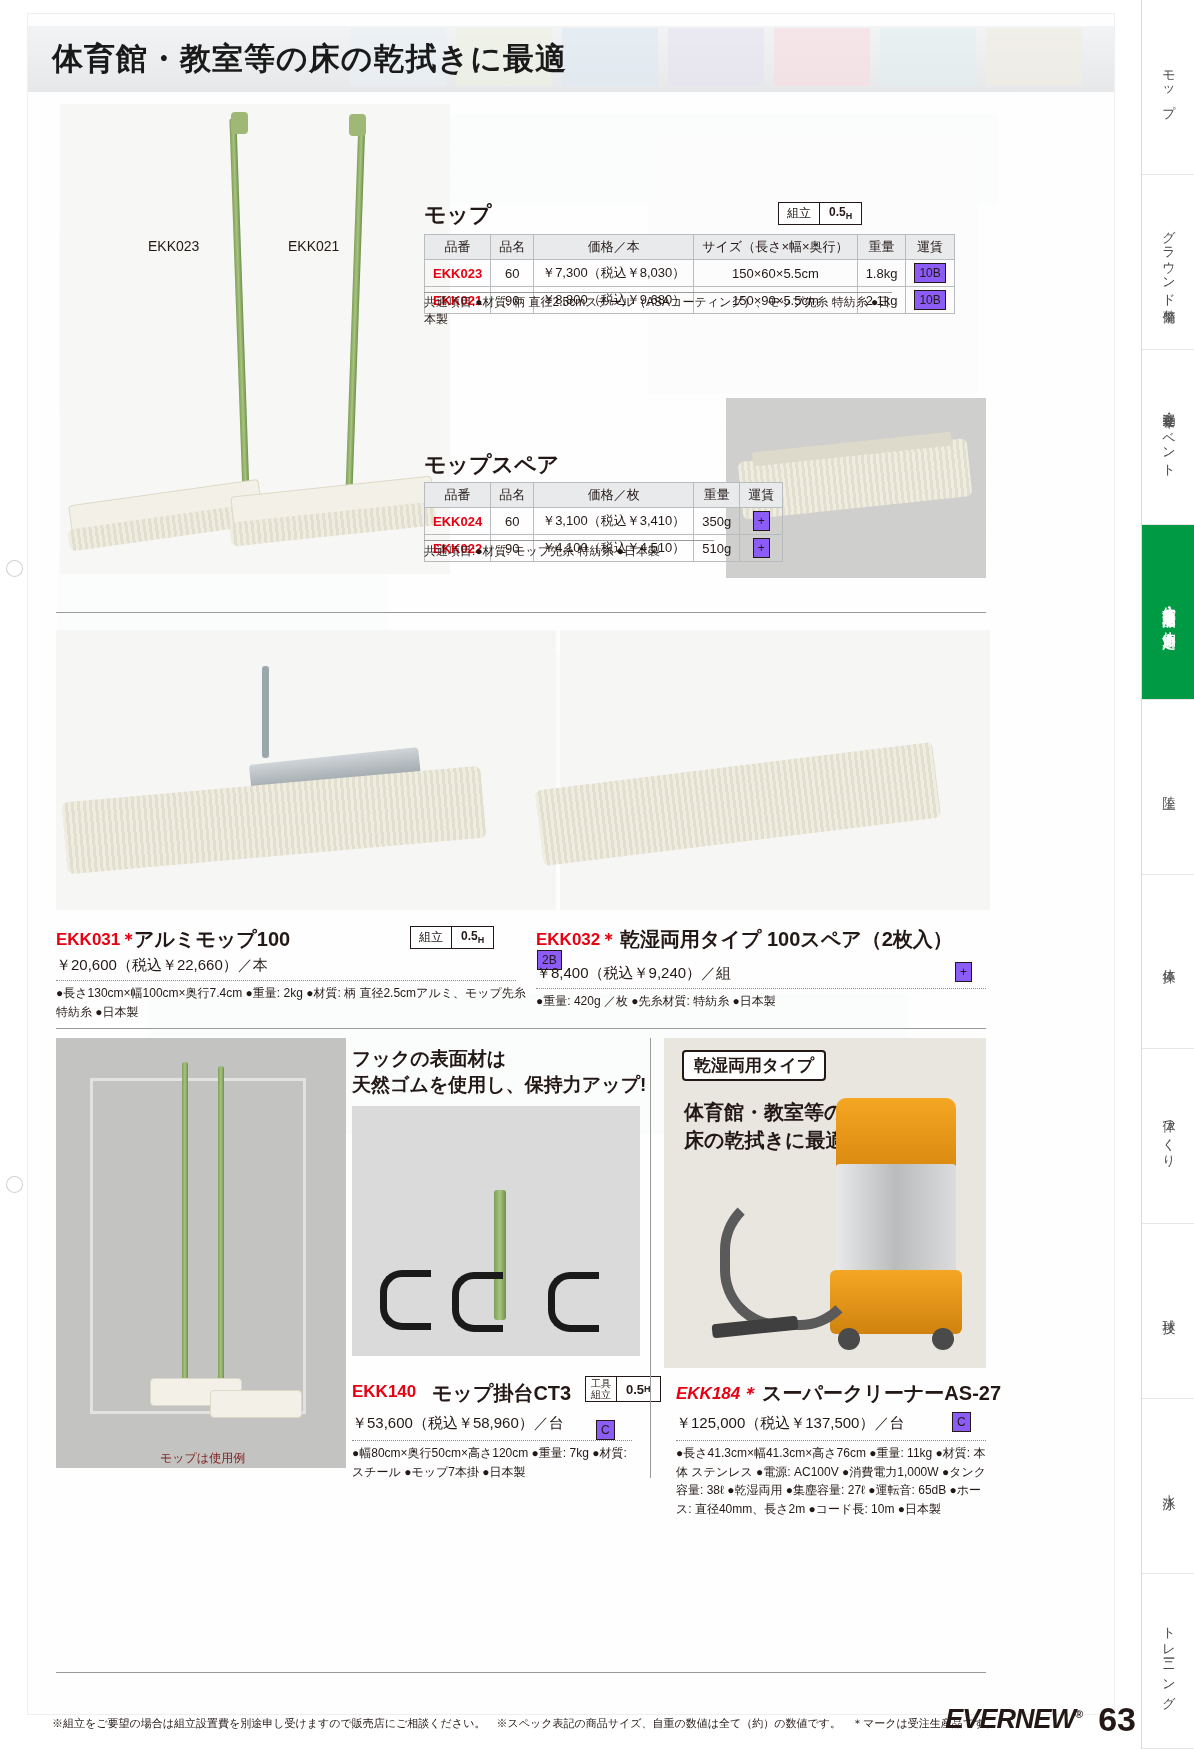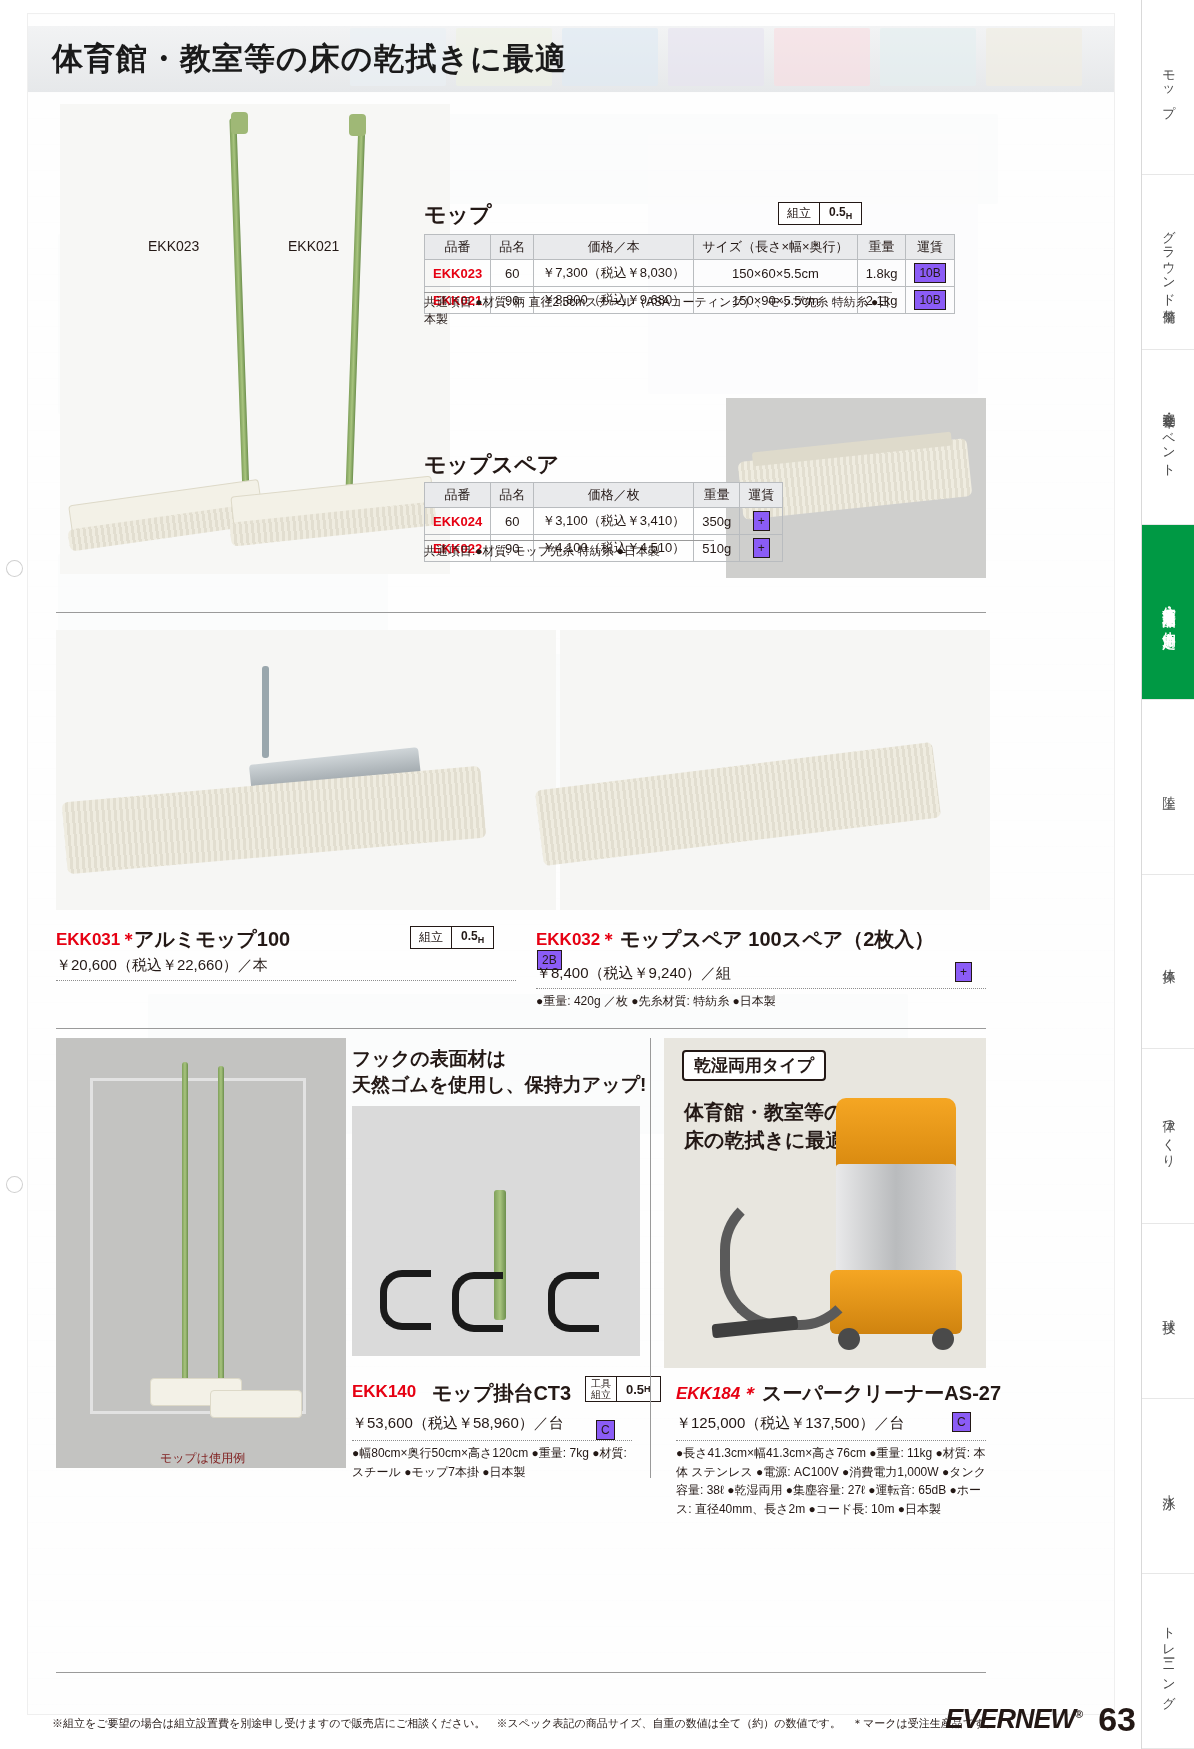--- a/index.html
+++ b/index.html
@@ -258,23 +258,24 @@
   <div class="pname" style="left:134px;top:926px;">アルミモップ100</div>
 
   <div class="badge-asm" style="left:410px;top:926px;">
     <div class="l">組立</div>
     <div class="r"><span>0.5</span><sub>H</sub></div>
   </div>
   <div style="position:absolute;left:497px;top:950px;margin-left:40px;"><span class="badge">2B</span></div>
 
   <div class="pprice" style="left:56px;top:956px;">￥20,600（税込￥22,660）／本</div>
   <div class="hr-dot" style="left:56px;top:980px;width:460px;"></div>
+  <div class="pdesc" style="left:56px;top:984px;width:470px;">●長さ130cm×幅100cm×奥行7.4cm ●重量: 2kg ●材質: 柄 直径2.5cmアルミ、モップ先糸　特紡糸 ●日本製</div>
 
   <div class="pcode" style="left:536px;top:928px;"><span>EKK032</span><span>＊</span></div>
-  <div class="pname" style="left:620px;top:926px;">モップスペア 100スペア（2枚入）</div>
+  <div class="pname" style="left:620px;top:926px;">乾湿両用タイプ 100スペア（2枚入）</div>
   <div class="pprice" style="left:536px;top:964px;">￥8,400（税込￥9,240）／組</div>
   <div style="position:absolute;left:955px;top:962px;"><span class="badge">+</span></div>
   <div class="hr-dot" style="left:536px;top:988px;width:450px;"></div>
   <div class="pdesc" style="left:536px;top:992px;width:450px;">●重量: 420g ／枚 ●先糸材質: 特紡糸 ●日本製</div>
 
   <div class="hr" style="left:56px;top:1028px;width:930px;"></div>
 
   <div class="ph-bg" style="left:56px;top:1038px;width:290px;height:430px;background:#c3c3c1;"></div>
   <div class="rack" style="left:90px;top:1078px;width:210px;height:330px;border-color:#e2e2e2;"></div>
   <div style="position:absolute;left:118px;top:1210px;width:4px;height:0;"></div>

